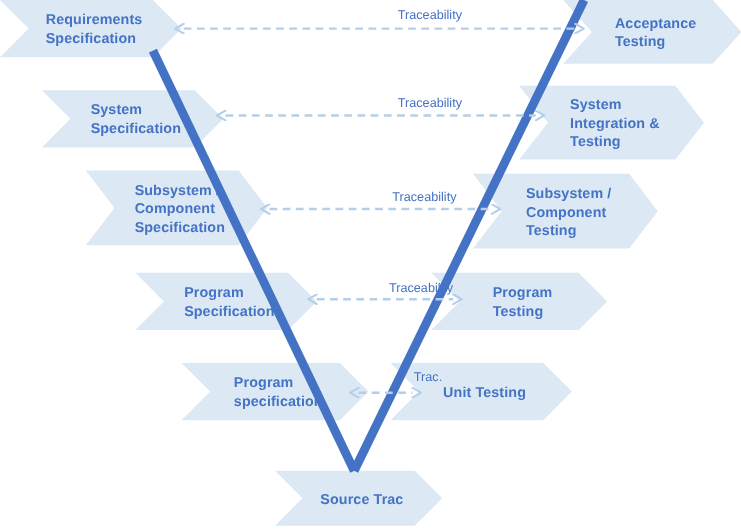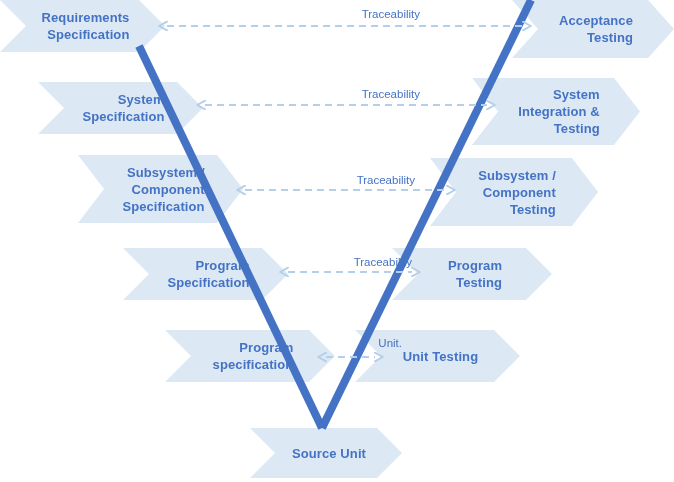--- a/index.html
+++ b/index.html
@@ -3,21 +3,21 @@
 <meta charset="utf-8">
 <style>
   html,body{margin:0;padding:0;background:#ffffff;}
   body{width:674px;height:482px;overflow:hidden;
        font-family:"Liberation Sans",sans-serif;}
   #stage{position:relative;width:674px;height:482px;background:#fff;}
   #svg-layer{position:absolute;left:0;top:0;width:674px;height:482px;}
   .node-label{
     position:absolute;
     display:flex;align-items:center;justify-content:center;
-    text-align:right;
+    text-align:left;
     color:#4472c4;
     font-weight:bold;
     font-size:13px;
     line-height:17px;
     letter-spacing:0.1px;
     white-space:pre-line;
     pointer-events:none;
   }
   .trace-label{
     position:absolute;
@@ -93,21 +93,21 @@
 Testing</div>
       <div class="node-label" style="left: 490px; top: 78px; width: 138px; height: 67px;">System
 Integration &amp;
 Testing</div>
       <div class="node-label" style="left: 448px; top: 158px; width: 138px; height: 68px;">Subsystem /
 Component
 Testing</div>
       <div class="node-label" style="left: 410px; top: 248px; width: 130px; height: 52px;">Program
 Testing</div>
       <div class="node-label" style="left: 373px; top: 330px; width: 135px; height: 52px;">Unit Testing</div>
-      <div class="node-label" style="left: 268px; top: 428px; width: 122px; height: 50px;">Source Unit</div>
+      <div class="node-label" style="left: 268px; top: 428px; width: 122px; height: 50px;">Source Trac</div>
       <div class="trace-label" style="left: 300px; top: 8px; width: 120px;">Traceability</div>
       <div class="trace-label" style="left: 300px; top: 88px; width: 120px;">Traceability</div>
       <div class="trace-label" style="left: 295px; top: 174px; width: 120px;">Traceability</div>
       <div class="trace-label" style="left: 292px; top: 256px; width: 120px;">Traceability</div>
-      <div class="trace-label" style="left: 282px; top: 337px; width: 120px;">Unit.</div>
+      <div class="trace-label" style="left: 282px; top: 337px; width: 120px;">Trac.</div>
     </div>
 
 </div>
 
 </body></html>

